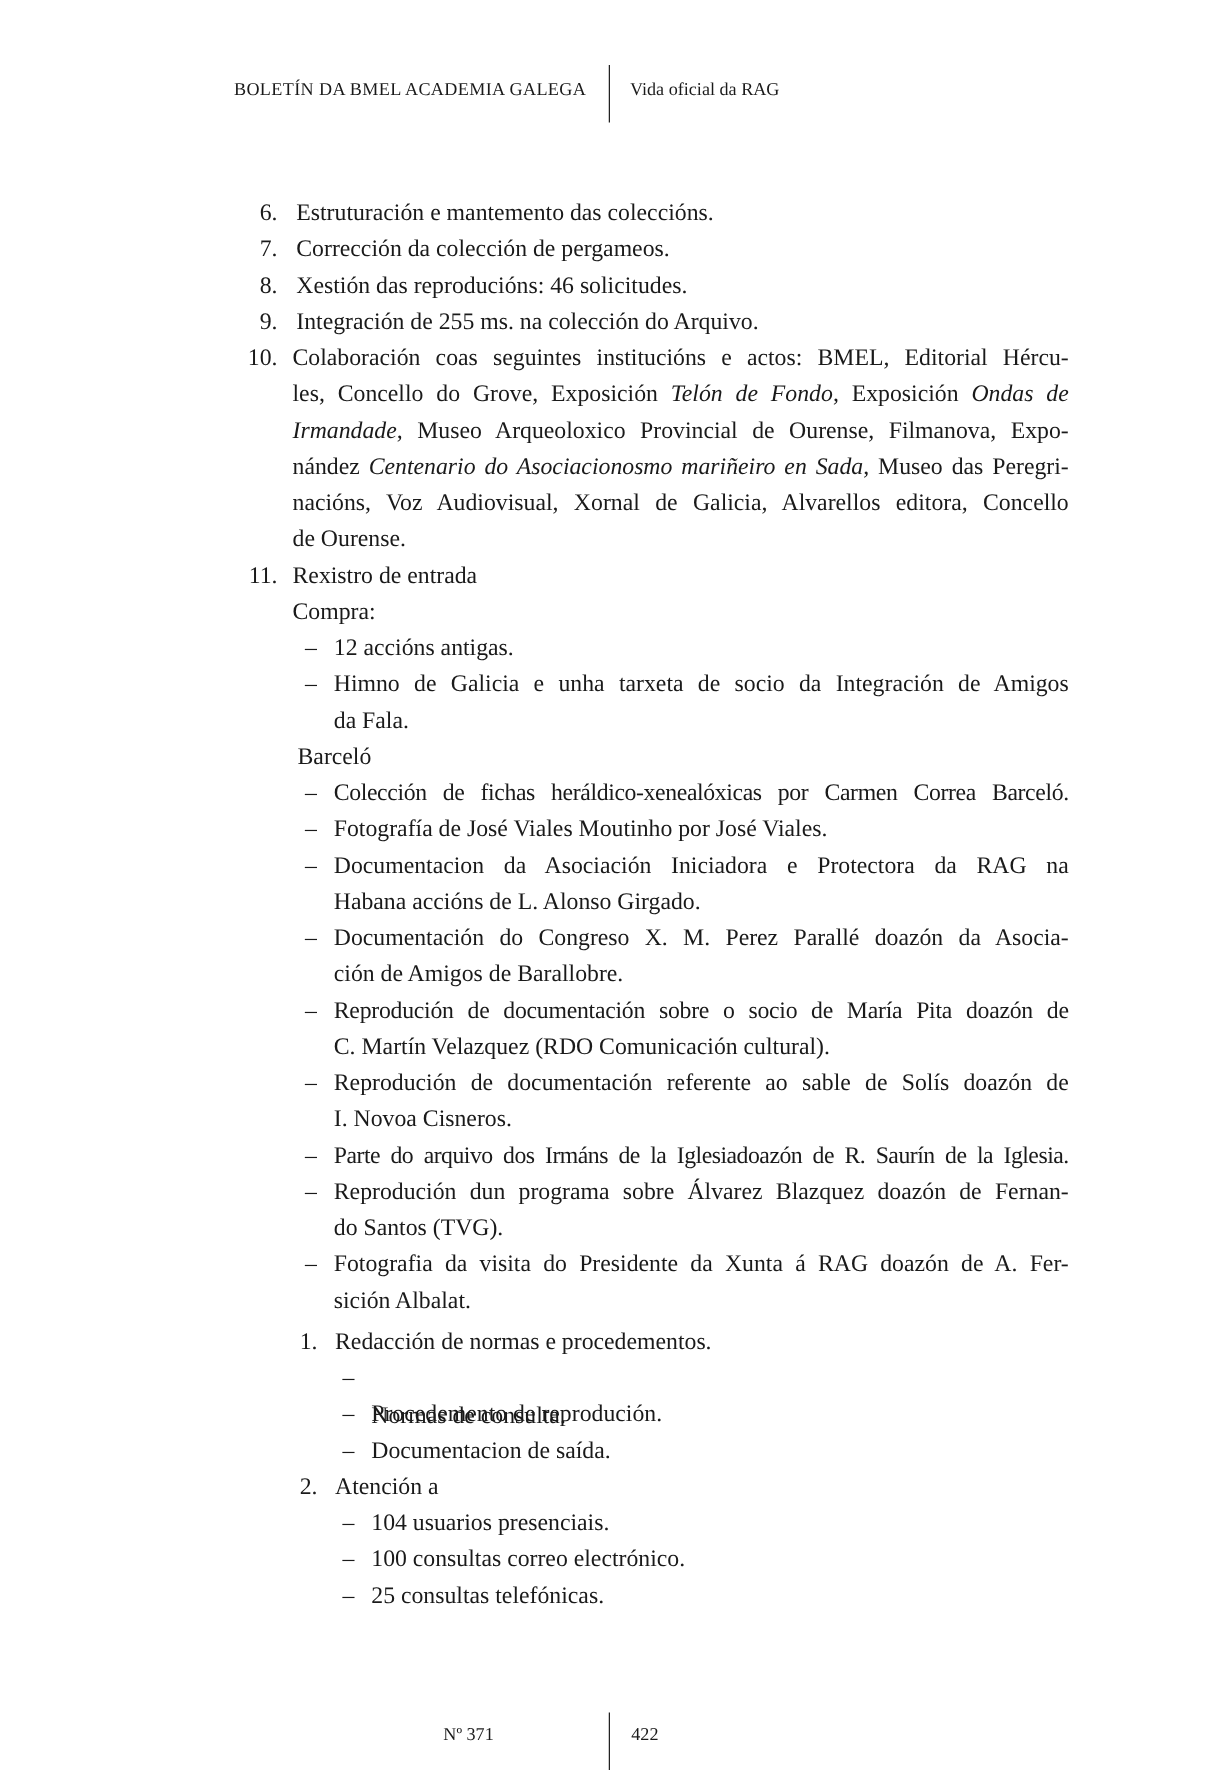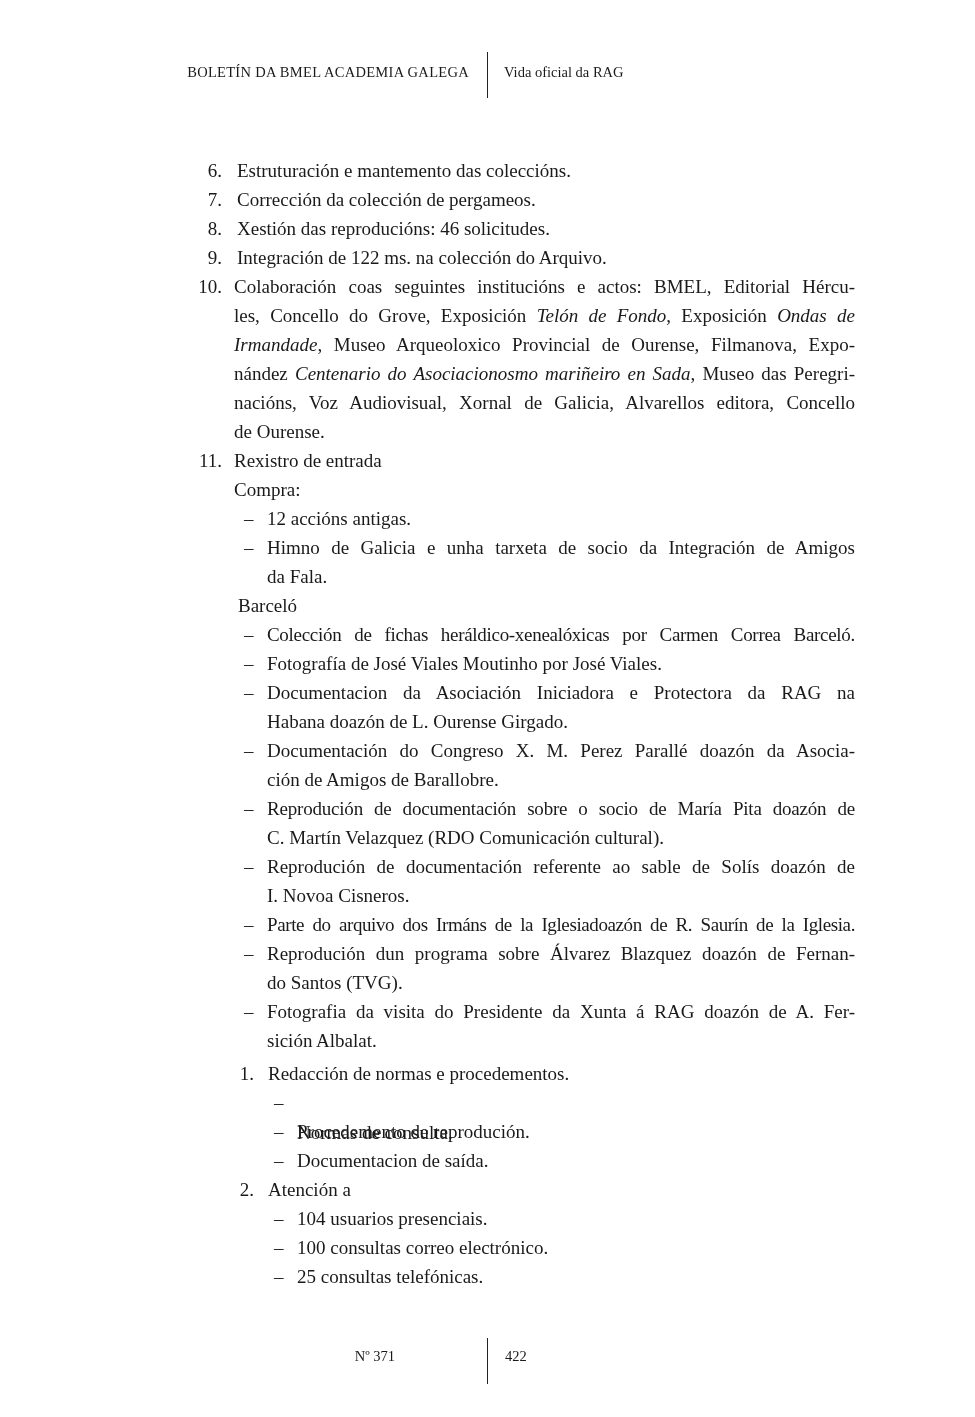--- a/index.html
+++ b/index.html
@@ -6,21 +6,21 @@
   body { width:975px; height:1417px; position:relative; overflow:hidden;
          font-family:"Liberation Serif","DejaVu Serif",serif; color:#1a1a1a; }
   .hdr { position:absolute; top:52px; left:0; width:975px; height:46px; }
   .hdr-left { position:absolute; right:506px; top:12px; font-size:14.5px; letter-spacing:0.3px; white-space:nowrap; }
   .hdr-rule { position:absolute; left:487px; top:0; width:1px; height:46px; background:#222; }
   .hdr-right { position:absolute; left:504px; top:12px; font-size:14.5px; white-space:nowrap; }
   .body { position:absolute; top:156px; left:0; width:975px; font-size:19px; }
   .line { position:absolute; height:29px; line-height:29px; white-space:nowrap; }
   .num { position:absolute; text-align:right; }
   .just { text-align:justify; text-align-last:justify; }
-  .ftr { position:absolute; top:1338px; left:0; width:901px; height:46px;text-align:right; }
+  .ftr { position:absolute; top:1370px; left:0; width:901px; height:46px;text-align:right; }
   .ftr-left { position:absolute; right:506px; top:10px; font-size:14.5px; white-space:nowrap; }
   .ftr-rule { position:absolute; left:487px; top:0; width:1px; height:46px; background:#222; }
   .ftr-right { position:absolute; left:505px; top:10px; font-size:14.5px; white-space:nowrap; }
   i { font-style:italic; }
 </style>
 </head>
 <body>
 
 <div class="hdr">
   <span class="hdr-left">BOLETÍN DA BMEL ACADEMIA GALEGA</span>
@@ -37,21 +37,21 @@
   <div>
     <span class="line num" style="top:29px;left:190px;width:32px">7.</span>
     <span class="line" style="top:29px;left:237px">Corrección da colección de pergameos.</span>
   </div>
   <div>
     <span class="line num" style="top:58px;left:190px;width:32px">8.</span>
     <span class="line" style="top:58px;left:237px">Xestión das reproducións: 46 solicitudes.</span>
   </div>
   <div>
     <span class="line num" style="top:87px;left:190px;width:32px">9.</span>
-    <span class="line" style="top:87px;left:237px">Integración de 122 ms. na colección do Arquivo.</span>
+    <span class="line" style="top:87px;left:237px">Integración de 255 ms. na colección do Arquivo.</span>
   </div>
 
   <div>
     <span class="line num" style="top:116px;left:190px;width:32px">10.</span>
     <span class="line just" style="top:116px;left:234px;width:621px">Colaboración coas seguintes institucións e actos: BMEL, Editorial Hércu-</span>
     <span class="line just" style="top:145px;left:234px;width:621px"><span>les, Concello do Grove, Exposición </span><i>Telón de Fondo</i><span>, Exposición </span><i>Ondas de</i></span>
     <span class="line just" style="top:174px;left:234px;width:621px"><i>Irmandade</i><span>, Museo Arqueoloxico Provincial de Ourense, Filmanova, Expo-</span></span>
     <span class="line just" style="top:203px;left:234px;width:621px"><span>nández </span><i>Centenario do Asociacionosmo mariñeiro en Sada</i><span>, Museo das Peregri-</span></span>
     <span class="line just" style="top:232px;left:234px;width:621px">nacións, Voz Audiovisual, Xornal de Galicia, Alvarellos editora, Concello</span>
     <span class="line" style="top:261px;left:234px">de Ourense.</span>
@@ -72,21 +72,21 @@
     <span class="line" style="top:435px;left:238px">Barceló</span>
 
     <span class="line" style="top:464px;left:244px">–</span>
     <span class="line just" style="top:464px;left:267px;width:588px;letter-spacing:-0.3px">Colección de fichas heráldico-xenealóxicas por Carmen Correa Barceló.</span>
 
     <span class="line" style="top:493px;left:244px">–</span>
     <span class="line" style="top:493px;left:267px">Fotografía de José Viales Moutinho por José Viales.</span>
 
     <span class="line" style="top:522px;left:244px">–</span>
     <span class="line just" style="top:522px;left:267px;width:588px">Documentacion da Asociación Iniciadora e Protectora da RAG na</span>
-    <span class="line" style="top:551px;left:267px">Habana doazón de L. Ourense Girgado.</span>
+    <span class="line" style="top:551px;left:267px">Habana accións de L. Alonso Girgado.</span>
 
     <span class="line" style="top:580px;left:244px">–</span>
     <span class="line just" style="top:580px;left:267px;width:588px">Documentación do Congreso X. M. Perez Parallé doazón da Asocia-</span>
     <span class="line" style="top:609px;left:267px">ción de Amigos de Barallobre.</span>
 
     <span class="line" style="top:638px;left:244px">–</span>
     <span class="line just" style="top:638px;left:267px;width:588px;letter-spacing:-0.2px">Reprodución de documentación sobre o socio de María Pita doazón de</span>
     <span class="line" style="top:667px;left:267px">C. Martín Velazquez (RDO Comunicación cultural).</span>
 
     <span class="line" style="top:696px;left:244px">–</span>

